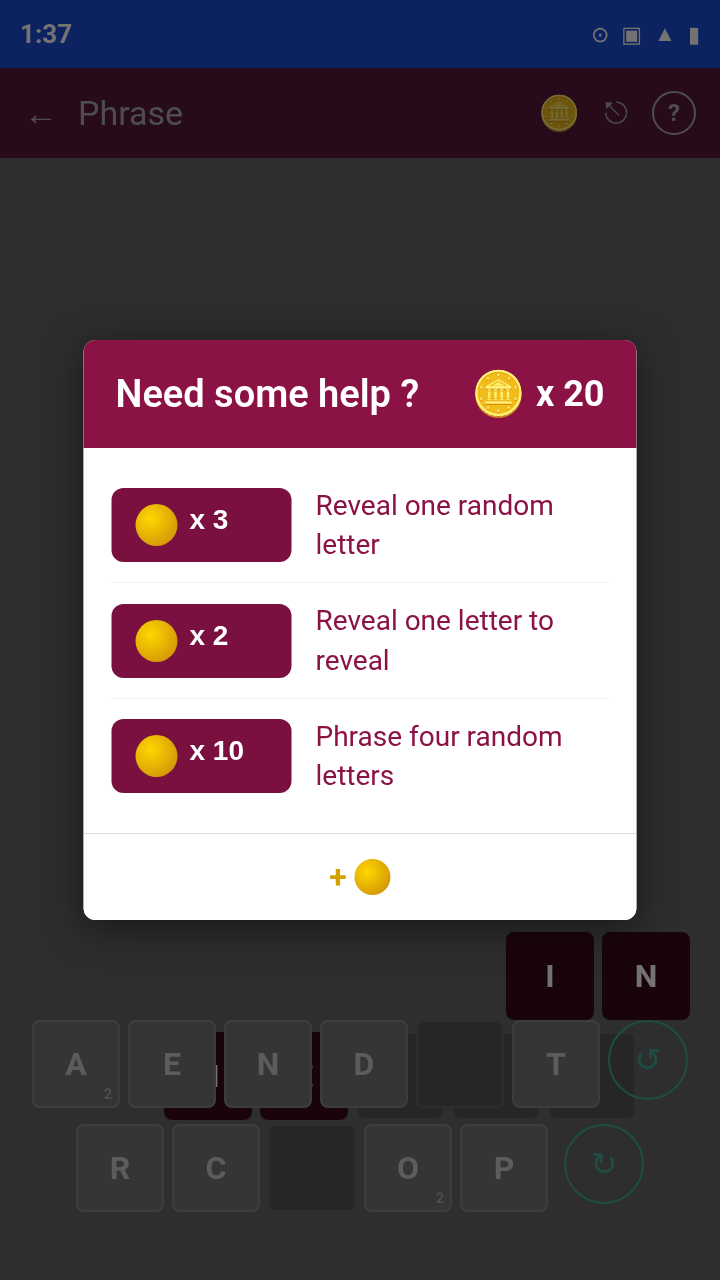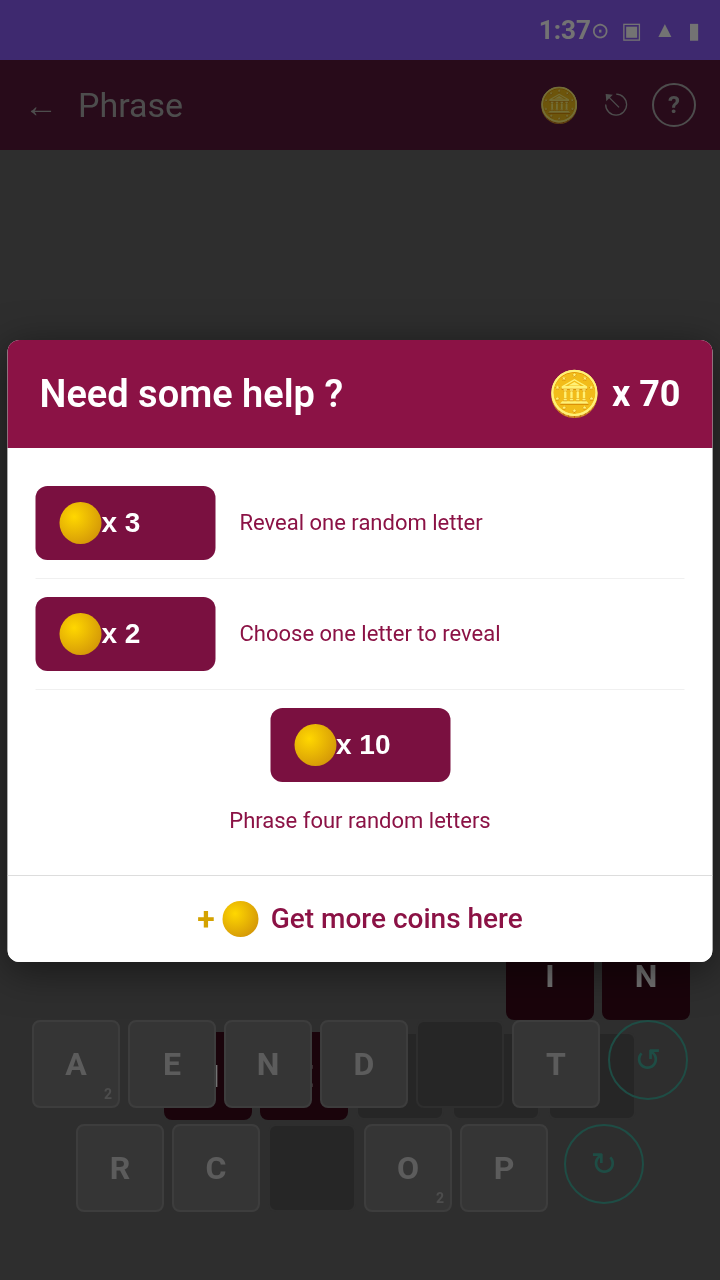--- a/index.html
+++ b/index.html
@@ -9,25 +9,25 @@
       height: 1280px;
       background: #444;
       font-family: 'Roboto', Arial, sans-serif;
       overflow: hidden;
       position: relative;
     }
 
     
     .status-bar {
       width: 100%;
-      height: 60px;
-      background: #8b5cf6;
-      display: flex;
-      align-items: center;
-      justify-content: flex-end;
+      height: 68px;
+      background: #1d4ed8;
+      display: flex;
+      align-items: center;
+      justify-content: space-between;
       padding: 0 20px;
       position: relative;
       z-index: 10;
     }
     .status-time {
       color: white;
       font-size: 26px;
       font-weight: bold;
     }
     .status-icons {
@@ -152,21 +152,21 @@
       height: 1280px;
       background: rgba(0,0,0,0.55);
       z-index: 50;
       display: flex;
       align-items: center;
       justify-content: center;
     }
 
     
     .dialog {
-      width: 705px;
+      width: 553px;
       border-radius: 12px;
       overflow: hidden;
       background: white;
       box-shadow: 0 8px 40px rgba(0,0,0,0.5);
       position: absolute;
       top: 340px;
       left: 50%;
       transform: translateX(-50%);
       z-index: 100;
     }
@@ -208,30 +208,29 @@
 
     .hint-option {
       display: flex;
       align-items: center;
       gap: 24px;
       padding: 18px 0;
       border-bottom: 1px solid #f0f0f0;
     }
     .hint-option:last-child {
       border-bottom: none;
-      flex-direction: column;
     }
 
     .hint-cost-btn {
       background: #7a1040;
       border-radius: 12px;
       padding: 16px 24px;
       display: flex;
-      align-items: center;
-      gap: 0;
+      align-items: flex-start;
+      gap: 12px;
       min-width: 180px;
       cursor: pointer;
       border: none;
     }
 
     .coin-icon {
       width: 42px;
       height: 42px;
       border-radius: 50%;
       background: radial-gradient(circle at 35% 35%, #ffd700, #c8860a);
@@ -239,21 +238,21 @@
     }
 
     .cost-label {
       color: white;
       font-size: 28px;
       font-weight: bold;
     }
 
     .hint-desc {
       color: #8b1245;
-      font-size: 22px;
+      font-size: 28px;
       line-height: 1.4;
       flex: 1;
     }
 
     .dialog-footer {
       border-top: 1px solid #ddd;
       padding: 24px;
       display: flex;
       align-items: center;
       justify-content: center;
@@ -354,52 +353,51 @@
 
 </div>
 
 <div class="overlay"></div>
 
 <div class="dialog">
   <div class="dialog-header">
     <span class="dialog-title">Need some help ?</span>
     <div class="coins-display">
       <span class="coin-stack">🪙</span>
-      <span class="coins-count">x 70</span>
+      <span class="coins-count">x 20</span>
     </div>
   </div>
 
   <div class="dialog-body">
 
     <div class="hint-option">
       <button class="hint-cost-btn">
         <div class="coin-icon"></div>
         <span class="cost-label">x 3</span>
       </button>
       <span class="hint-desc">Reveal one random letter</span>
     </div>
 
     <div class="hint-option">
       <button class="hint-cost-btn">
         <div class="coin-icon"></div>
         <span class="cost-label">x 2</span>
       </button>
-      <span class="hint-desc">Choose one letter to reveal</span>
+      <span class="hint-desc">Reveal one letter to reveal</span>
     </div>
 
     <div class="hint-option">
       <button class="hint-cost-btn">
         <div class="coin-icon"></div>
         <span class="cost-label">x 10</span>
       </button>
       <span class="hint-desc">Phrase four random letters</span>
     </div>
 
   </div>
 
   <div class="dialog-footer">
     <div class="plus-coin">
       <span class="plus-sign">+</span>
       <div class="footer-coin-icon"></div>
     </div>
-    <span class="get-more-text">Get more coins here</span>
   </div>
 </div>
 
 </body></html>

